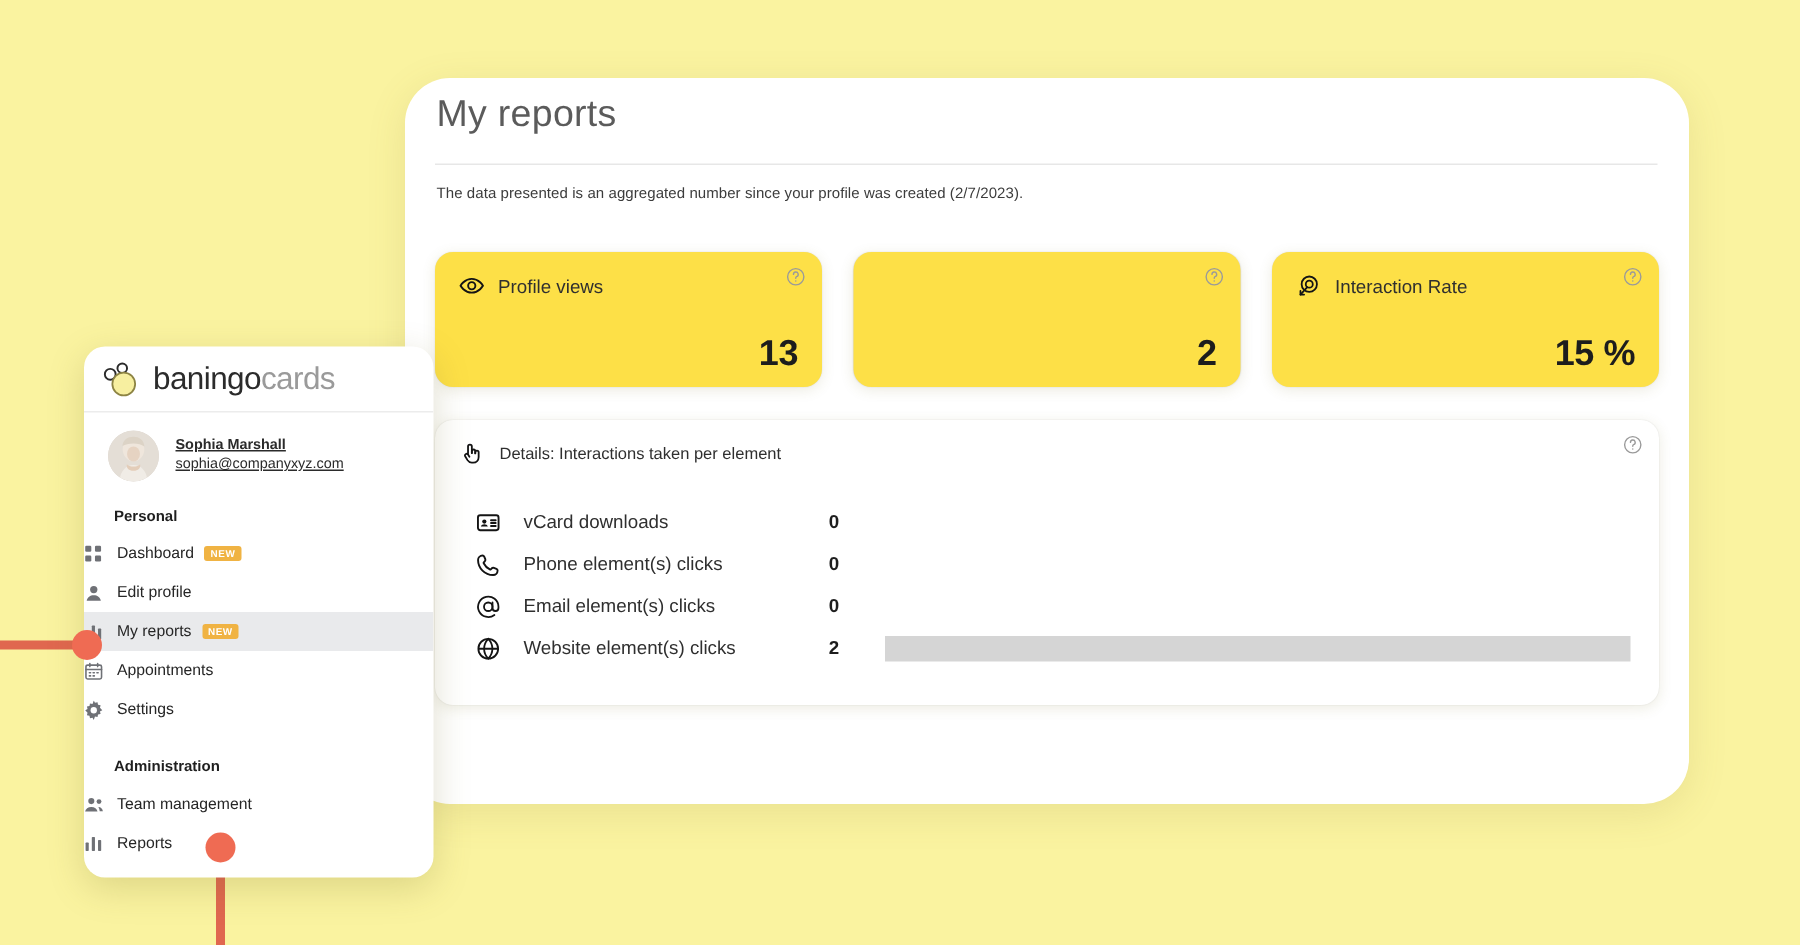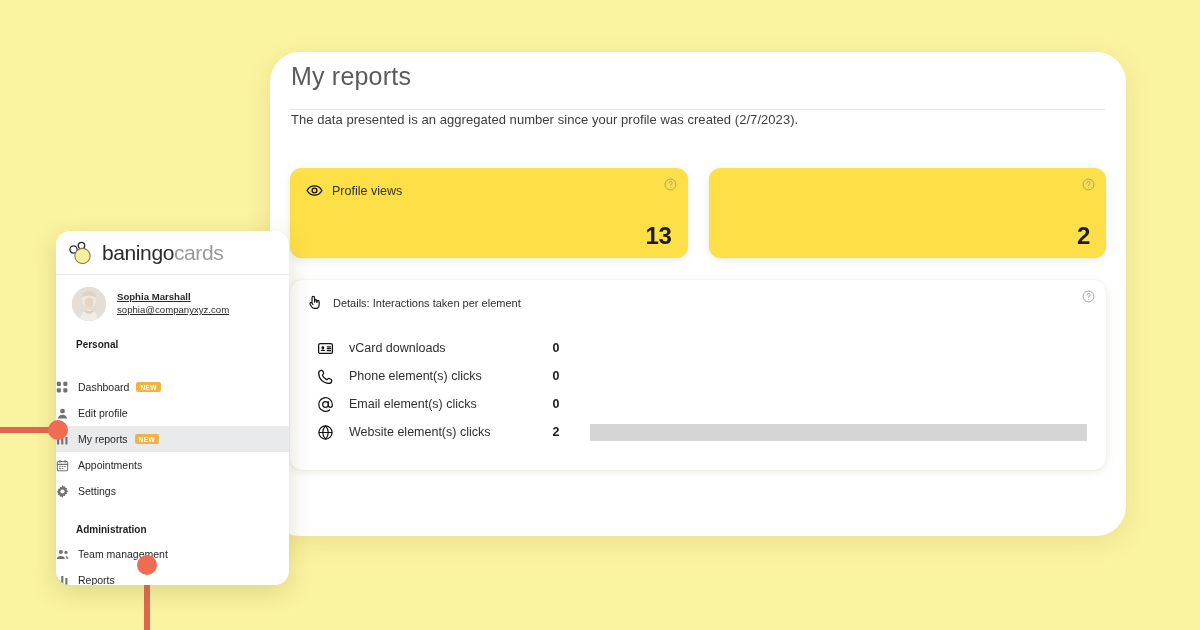--- a/index.html
+++ b/index.html
@@ -23,22 +23,22 @@
   #page-title {
     position: absolute; left: 21px; top: 10px;
     font-size: 25px; color: #5b5b5b; font-weight: 400;
     letter-spacing: .2px;
   }
   #title-divider {
     position: absolute; left: 20px; top: 57px;
     width: 815px; height: 1px; background: #e7e7e7;
   }
   #subtitle {
-    position: absolute; left: 21px; top: 60px;
-    font-size: 13px; color: #3c3c3c; letter-spacing: .05px;
+    position: absolute; left: 21px; top: 72px;
+    font-size: 10px; color: #3c3c3c; letter-spacing: .05px;
   }
 
   
   #stat-row {
     position: absolute; left: 20px; top: 116px;
     width: 816px; height: 90px;
     display: flex; gap: 21px;
   }
   .stat-card {
     flex: 1 1 0;
@@ -192,20 +192,37 @@
 
     <div class="stat-card">
       <svg class="help-ico" viewBox="0 0 24 24" fill="none" stroke="#9a9a9a" stroke-width="1.7">
         <circle cx="12" cy="12" r="10"></circle>
         <path d="M9.2 9.1a2.9 2.9 0 1 1 3.9 2.7c-.7.3-1.1.9-1.1 1.7v.4" stroke-linecap="round"></path>
         <circle cx="12" cy="17.2" r=".9" fill="#9a9a9a" stroke="none"></circle>
       </svg>
       <div class="stat-value">2</div>
     </div>
 
+    <div class="stat-card">
+      <div class="stat-head">
+        <svg class="stat-ico" viewBox="0 0 24 24" fill="none" stroke="#141414" stroke-width="1.7" stroke-linecap="round" stroke-linejoin="round">
+          <circle cx="12.5" cy="10.5" r="7.2"></circle>
+          <circle cx="12.5" cy="10.5" r="3.3"></circle>
+          <path d="M10.6 13.4 4.2 20.3"></path>
+          <path d="M4.2 20.3H7.6M4.2 20.3v-3.4"></path>
+        </svg>
+        <span class="stat-label">Interaction Rate</span>
+      </div>
+      <svg class="help-ico" viewBox="0 0 24 24" fill="none" stroke="#9a9a9a" stroke-width="1.7">
+        <circle cx="12" cy="12" r="10"></circle>
+        <path d="M9.2 9.1a2.9 2.9 0 1 1 3.9 2.7c-.7.3-1.1.9-1.1 1.7v.4" stroke-linecap="round"></path>
+        <circle cx="12" cy="17.2" r=".9" fill="#9a9a9a" stroke="none"></circle>
+      </svg>
+      <div class="stat-value">15 %</div>
+    </div>
 
   </div>
 
   <div id="details-card">
     <div id="details-head">
       <svg class="stat-ico" viewBox="0 0 24 24" fill="none" stroke="#141414" stroke-width="1.7" stroke-linecap="round" stroke-linejoin="round">
         <path d="M8.5 11.5V5.2a1.8 1.8 0 0 1 3.6 0v6.1"></path>
         <path d="M12.1 11.3V9.6a1.6 1.6 0 0 1 3.2 0v1.9"></path>
         <path d="M15.3 11.7v-1a1.6 1.6 0 0 1 3.2 0V15c0 3.2-2.2 5.4-5.2 5.4h-1.3c-2 0-3.1-1-4-2.4l-2.2-3.6c-.5-.8-.2-1.8.7-2.2.7-.3 1.6-.1 2 .6l1.3 2"></path>
       </svg>
@@ -308,21 +325,21 @@
       </svg>
     </div>
     <div id="profile-text">
       <span id="profile-name">Sophia Marshall</span>
       <span id="profile-mail">sophia@companyxyz.com</span>
     </div>
   </div>
 
   <div id="nav">
 
-    <div class="nav-group-title" style="margin-bottom:24px;">Personal</div>
+    <div class="nav-group-title" style="margin-bottom:6px;">Personal</div>
 
     <div class="nav-item">
       <svg class="nav-ico" viewBox="0 0 16 16" fill="#6f7176">
         <rect x="1" y="1" width="5" height="5" rx="1"></rect>
           <rect x="9" y="1" width="5" height="5" rx="1"></rect>
         <rect x="1" y="9" width="5" height="5" rx="1"></rect>
           <rect x="9" y="9" width="5" height="5" rx="1"></rect>
       </svg>
       <span class="nav-label">Dashboard</span>
       <span class="badge-new">NEW</span>

